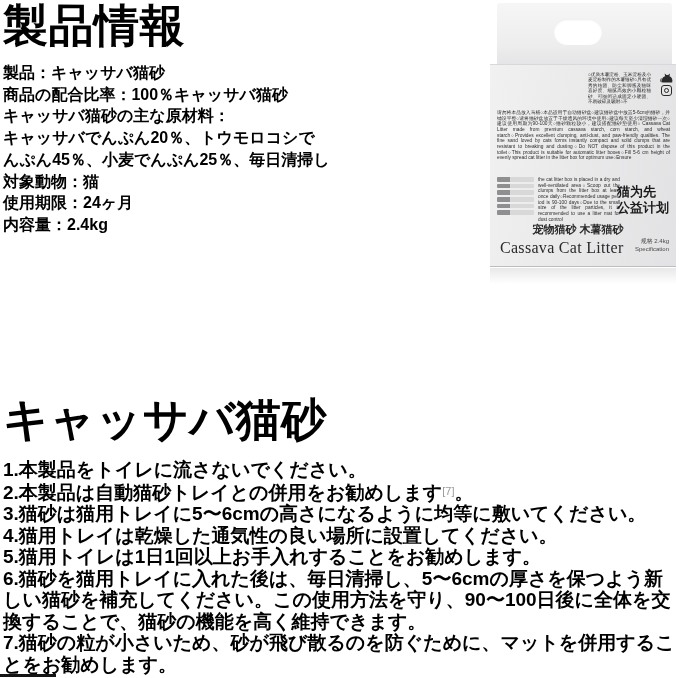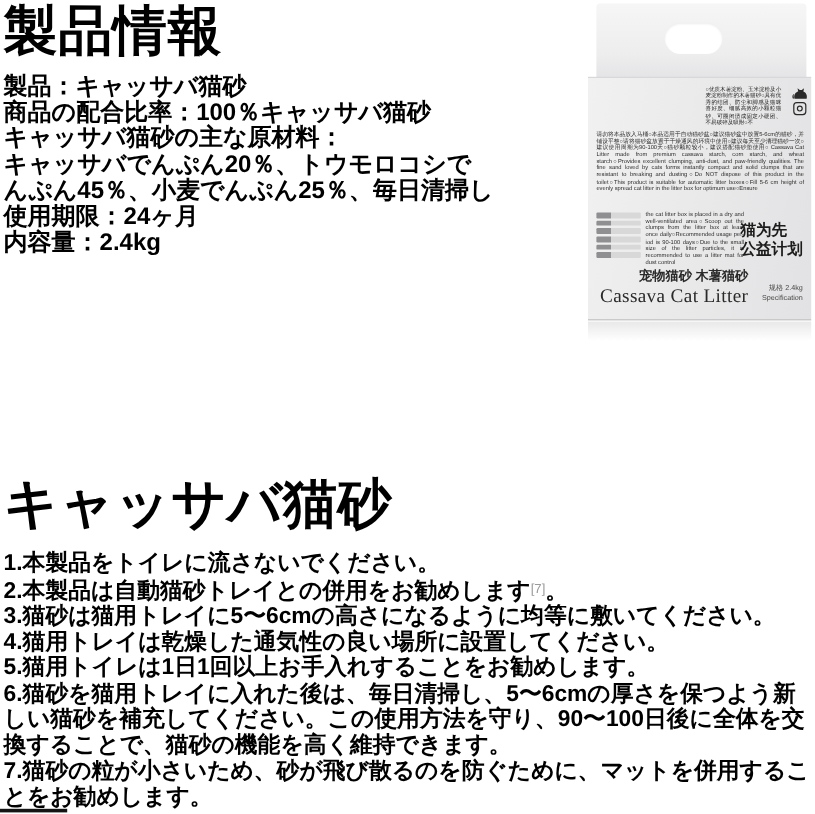--- a/index.html
+++ b/index.html
@@ -10,21 +10,21 @@
   }
   .section-title {
     position:absolute; left:3px; font-size:45px; font-weight:800;
     letter-spacing:0.5px; line-height:1.05; color:#000; white-space:nowrap;
   }
   #title-product { top:2px; }
   #title-precautions { top:396px; }
 
   .info-lines {
     position:absolute; left:3px; top:62px; width:492px;
-    font-size:20px; font-weight:600; line-height:21.7px; color:#000;
+    font-size:16px; font-weight:600; line-height:21.7px; color:#000;
   }
   .info-lines > div { white-space:nowrap; }
 
   .precaution-list {
     position:absolute; left:3px; top:459px; width:674px;
     font-size:19px; font-weight:600; line-height:21.5px; color:#000;
   }
   .ref-sup { font-size:11px; color:#9a9a9a; vertical-align:4px; font-weight:400; }
 
   
@@ -93,20 +93,21 @@
 <body>
 
 <h1 class="section-title" id="title-product">製品情報</h1>
 
 <div class="info-lines">
   <div>製品：キャッサバ猫砂</div>
   <div>商品の配合比率：100％キャッサバ猫砂</div>
   <div>キャッサバ猫砂の主な原材料：</div>
   <div>キャッサバでんぷん20％、トウモロコシで</div>
   <div>んぷん45％、小麦でんぷん25％、毎日清掃し</div>
+  <div>対象動物：猫</div>
   <div>使用期限：24ヶ月</div>
   <div>内容量：2.4kg</div>
 </div>
 
 <div class="package">
   <div class="pkg-flap">
     <div class="pkg-handle"></div>
   </div>
   <div class="pkg-body">
 

